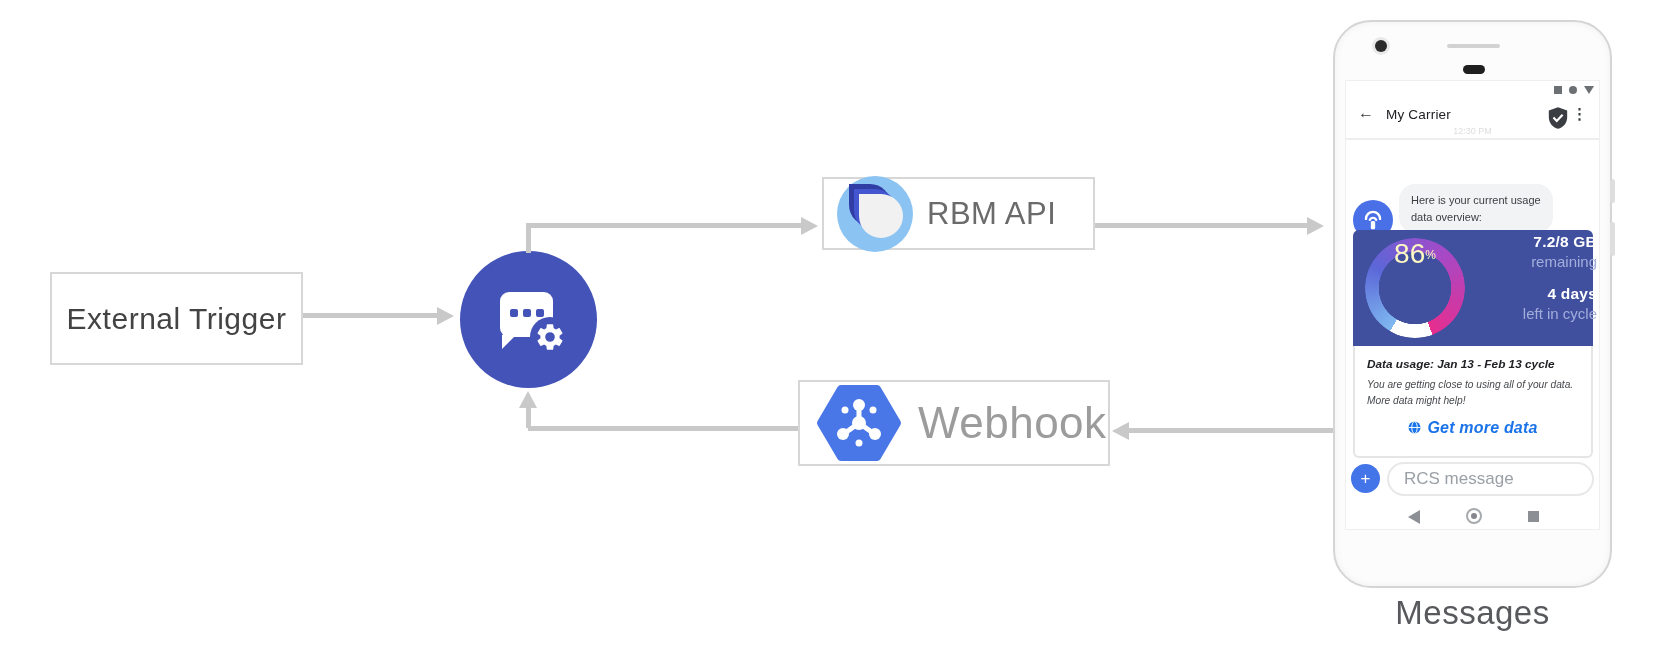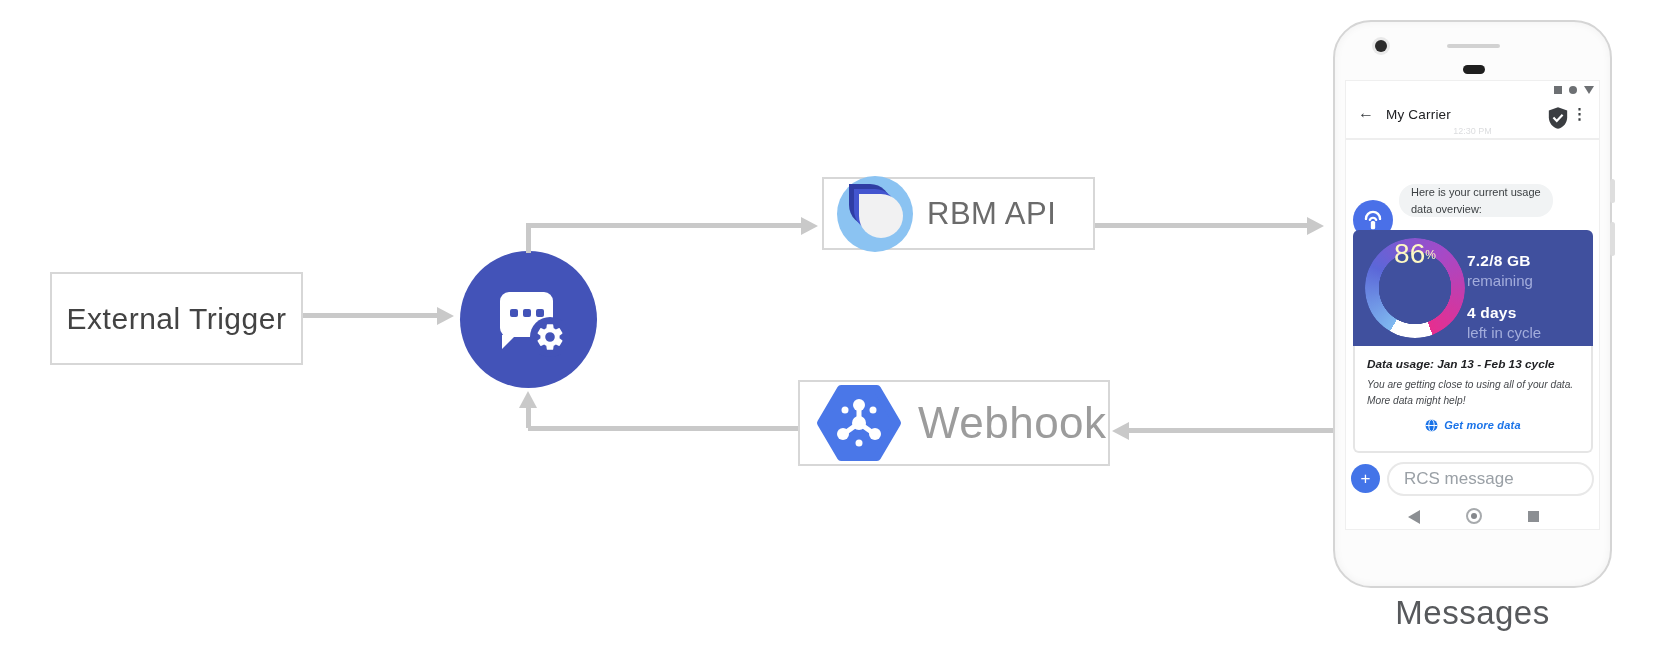--- a/index.html
+++ b/index.html
@@ -59,42 +59,42 @@
   .hdr-back { position:absolute; left:12px; top:23px; font-size:16px; color:#3c4043; }
   .hdr-title { position:absolute; left:40px; top:26px; font-size:13.5px; color:#202124; letter-spacing:0.2px; }
   .hdr-shield { position:absolute; right:31px; top:26px; width:20px; height:22px; }
   .hdr-menu { position:absolute; right:12px; top:24px; font-size:15px; font-weight:bold; color:#3c4043; }
   .hdr-time { position:absolute; top:45px; left:0; width:100%; text-align:center; font-size:9px; color:#dcdddf; }
   .hdr-divider { position:absolute; top:57px; left:0; width:100%; height:2px; background:#eeeeee; }
 
   .avatar { position:absolute; left:7px; top:119px; width:40px; height:40px; border-radius:50%; background:#4a70e8;
             display:flex; align-items:center; justify-content:center; }
   .bubble { position:absolute; left:53px; top:103px; background:#f1f3f4; border-radius:16px;
-            padding:0 12px; font-size:11px; line-height:1.5; color:#3c4043; white-space:pre; }
+            padding:8px 12px; font-size:11px; line-height:1.5; color:#3c4043; white-space:pre; }
 
   .card { position:absolute; left:7px; top:149px; width:240px; }
   .card-blue { position:relative; height:116px; background:#40509e; border-radius:6px 6px 0 0; }
   .gauge { position:absolute; left:12px; top:8px; width:100px; height:100px; }
   .gauge-ring { position:absolute; inset:0; border-radius:50%;
             -webkit-mask: radial-gradient(closest-side, transparent 72%, #000 73%);
             mask: radial-gradient(closest-side, transparent 72%, #000 73%); }
   .gauge-val { position:absolute; inset:0; display:flex; align-items:flex-start; justify-content:center;
             color:#fef9c3; font-weight:400; }
   .gauge-val .pct { font-size:28px; }
   .gauge-val .unit { font-size:12px; margin-top:10px; }
-  .stats { position:absolute; left:114px; top:0; width:110px; height:100%; text-align:left; padding-top:22px; }
+  .stats { position:absolute; left:134px; top:0; width:110px; height:100%; text-align:right; padding-top:3px; }
   .stat-value { font-size:15.5px; font-weight:bold; color:#ffffff; letter-spacing:0.2px; }
   .stat-caption { font-size:15px; color:#a3addc; margin-top:2px; }
   .stat2 { margin-top:15px; }
   .card-white { background:#fff; border:2px solid #e5e5e5; border-top:none; border-radius:0 0 6px 6px;
             padding:11px 12px 19px;font-style:italic; }
   .card-title { font-size:11.8px; font-weight:bold; color:#202124; }
   .card-body { font-size:10.2px; line-height:1.55; color:#46494d; margin-top:6px; white-space:pre; }
   .card-action { margin-top:10px; display:flex; align-items:center; justify-content:center; gap:6px; cursor:pointer; }
-  .card-action span.lbl { font-size:11px; font-weight:bold; color:#1a73e8; letter-spacing:0.2px; }
+  .card-action span.lbl { font-size:16px; font-weight:bold; color:#1a73e8; letter-spacing:0.2px; }
 
   .plus-btn { position:absolute; left:5px; top:383px; width:29px; height:29px; border-radius:50%; background:#4374e8;
             color:#fff; font-size:17px; display:flex; align-items:center; justify-content:center; }
   .rcs-pill { position:absolute; left:41px; top:381px; width:207px; height:34px; border:2px solid #e8e8e8;
             border-radius:17px; background:#fff; display:flex; align-items:center; padding:0 12px 0 15px; }
   .rcs-input { border:none; outline:none; flex:1; font-size:17px; color:#5f6368; font-family:inherit; background:transparent; }
   .rcs-input::placeholder { color:#9aa0a6; }
 
   .nav-back { position:absolute; left:62px; top:429px; width:0; height:0;
             border-top:7px solid transparent; border-bottom:7px solid transparent; border-right:12px solid #8c8f93; }

